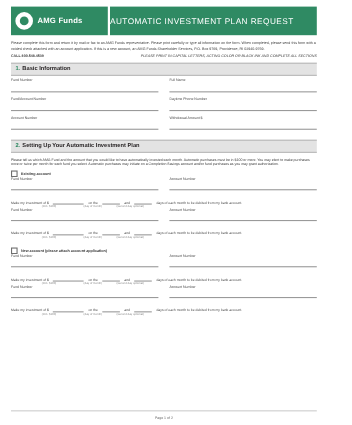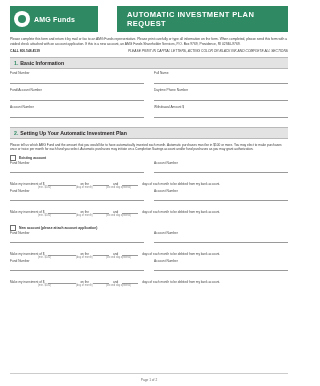--- a/index.html
+++ b/index.html
@@ -60,28 +60,27 @@
     color: #ffffff;
     font-size: 7px;
     font-weight: bold;
     letter-spacing: .2px;
     margin-left: 4px;
     white-space: nowrap;
   }
   .title-box {
     flex: 1;
     background: #2f8a63;
-    margin-left: 19px;
+    margin-left: 2px;
     color: #ffffff;
     font-size: 7.5px;
-    font-weight: bold;
+    font-weight: normal;
     letter-spacing: .4px;
     display: flex;
     align-items: center;
-    padding-left: 10px;
     box-sizing: border-box;
   }
 
   
   .intro {
     font-size: 3.3px;
     line-height: 1.45;
     color: #3a3a3a;
     margin: 3px 0 2px 0;
   }

